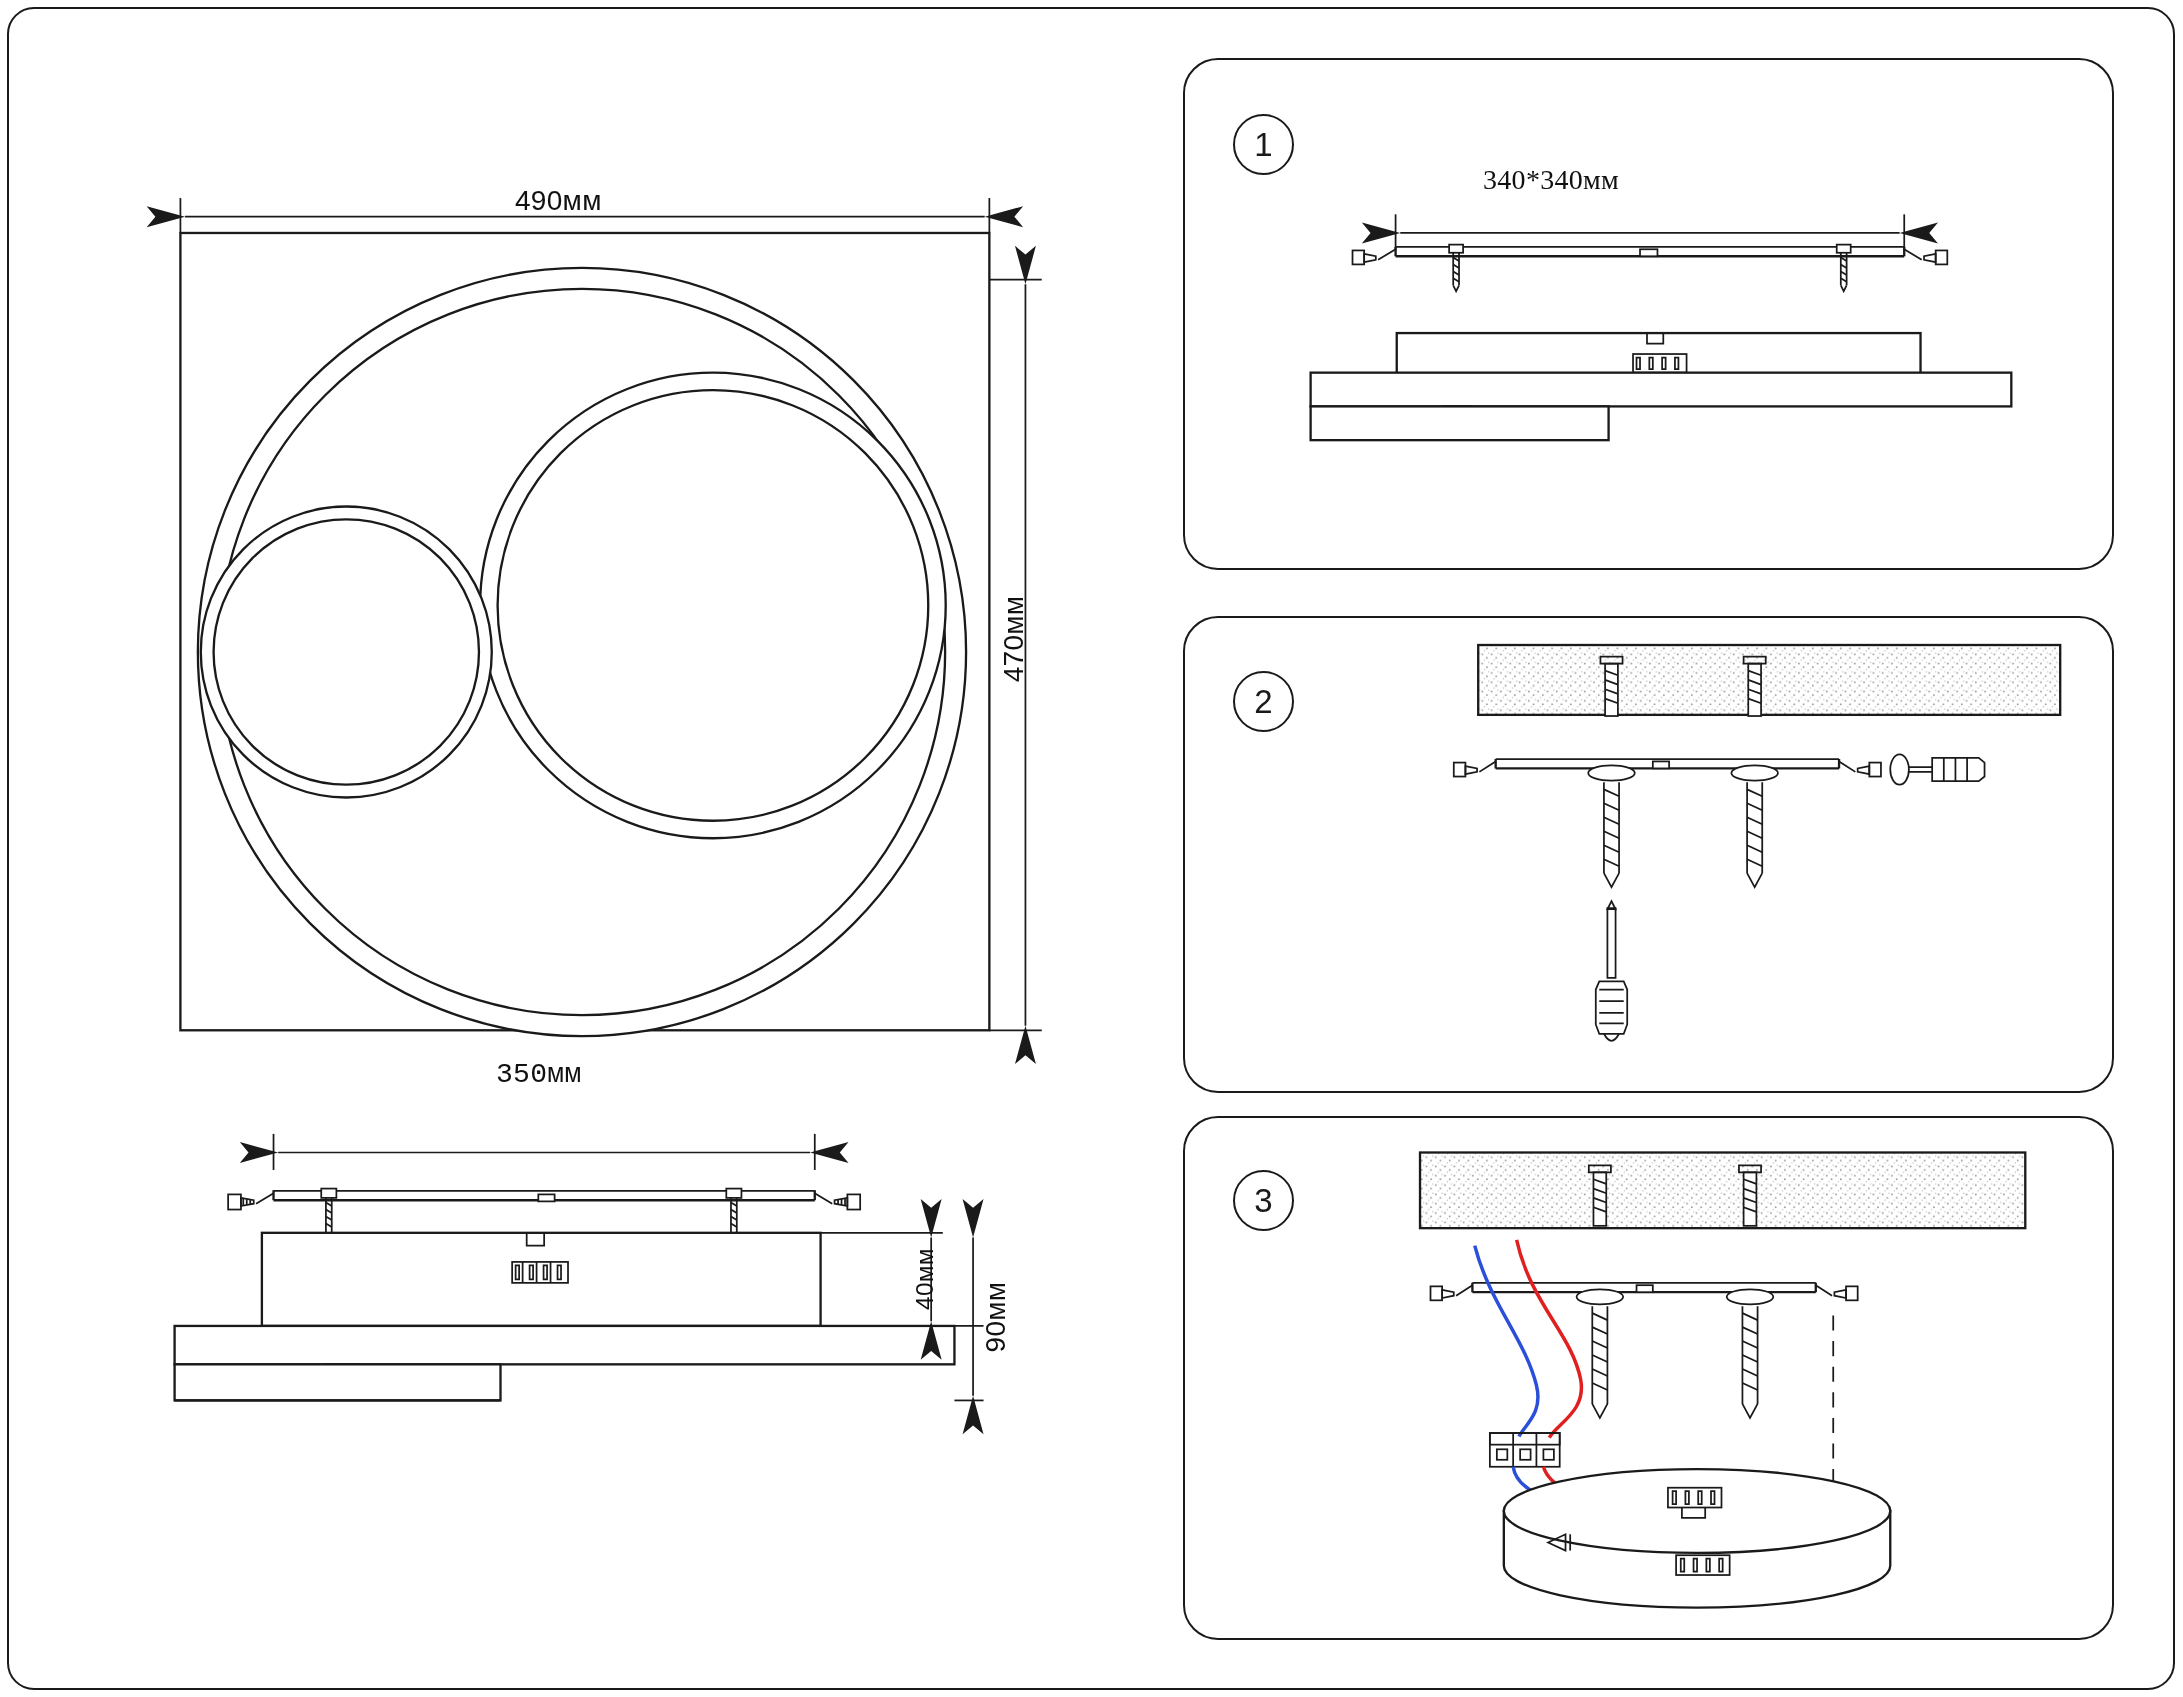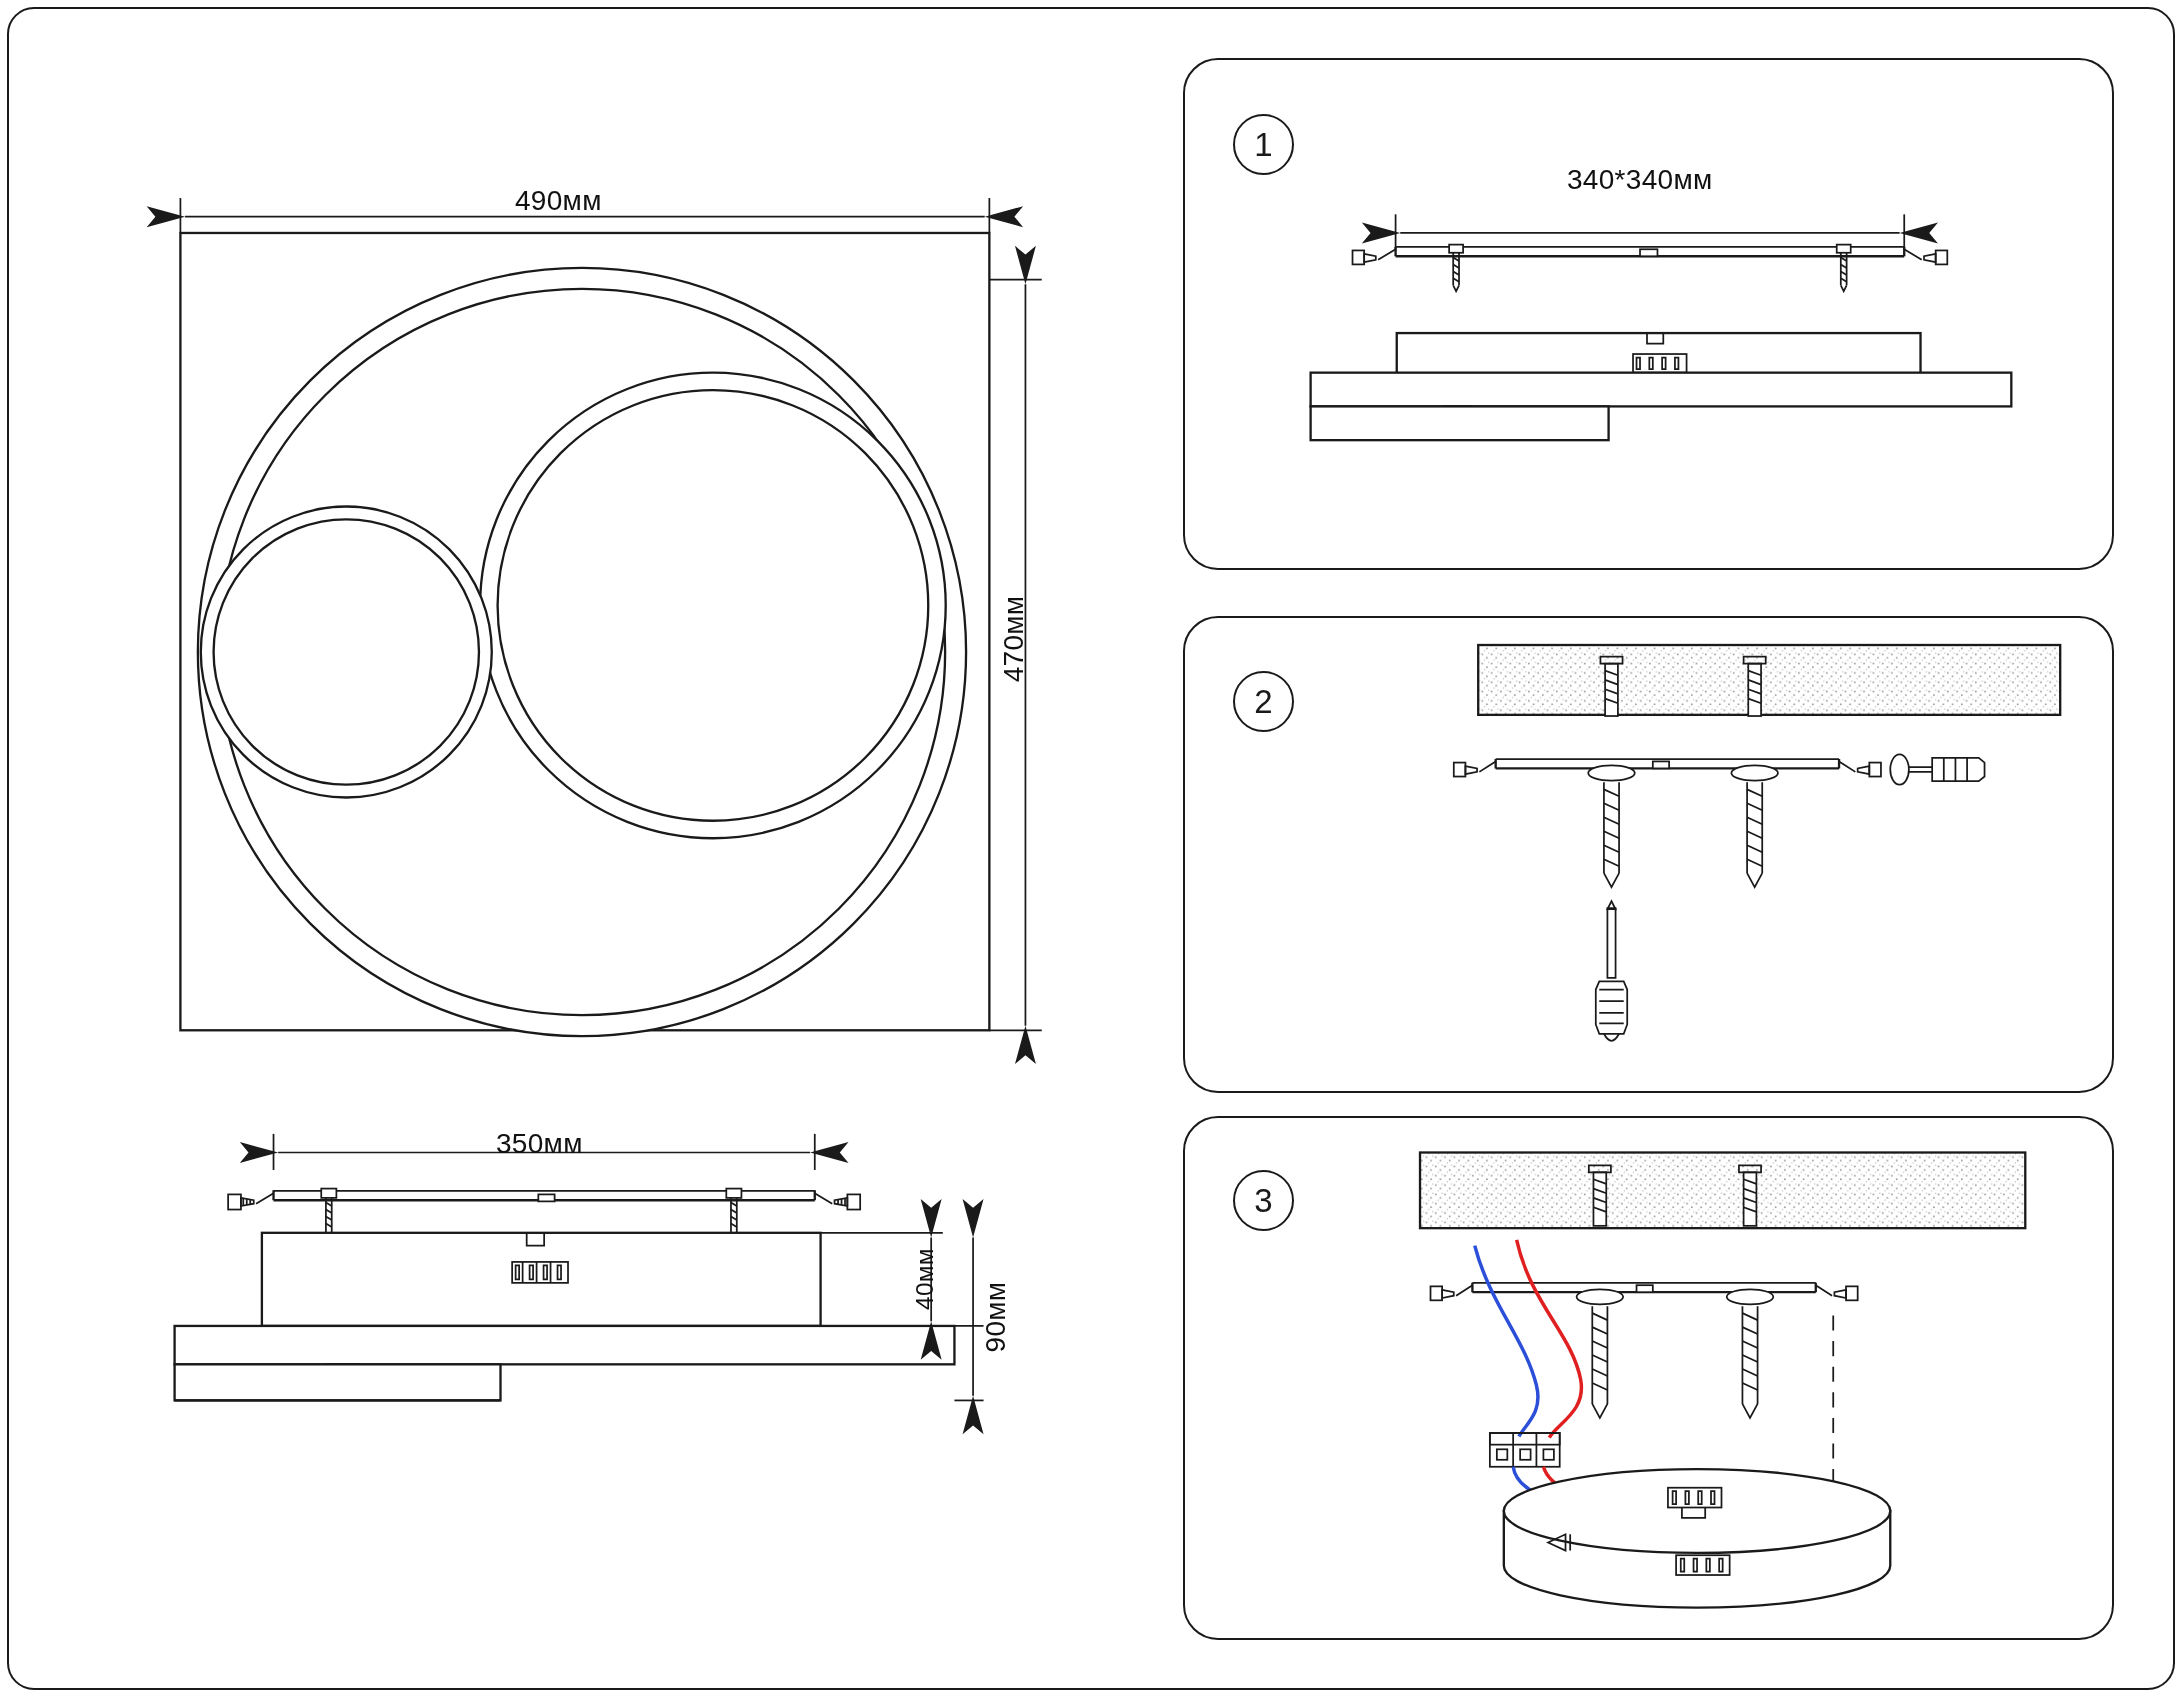--- a/index.html
+++ b/index.html
@@ -357,22 +357,22 @@
   <div class="panel" style="left:1183px; top:1116px; width:931px; height:524px;"></div>
 
   <div class="step-badge" style="left:1233px; top:114px;">1</div>
   <div class="step-badge" style="left:1233px; top:671px;">2</div>
   <div class="step-badge" style="left:1233px; top:1170px;">3</div>
 
   <div class="dim-label" style="left:488px; top:185px;margin-left:27px;">490мм</div>
 
   <div class="dim-label vertical" style="left:1014px; top:639px; transform:rotate(-90deg) translate(-50%,-50%); transform-origin:0 0;">470мм</div>
 
-  <div class="dim-label" style="left:496px; top:1128px;">350мм</div>
+  <div class="dim-label" style="left:496px; top:1059px;font-family:Liberation Mono, monospace;">350мм</div>
 
   <div class="dim-label vertical" style="left:925px; top:1279px; font-size:24.4px; transform:rotate(-90deg) translate(-50%,-50%); transform-origin:0 0;">40мм</div>
 
   <div class="dim-label vertical" style="left:996px; top:1317px; transform:rotate(-90deg) translate(-50%,-50%); transform-origin:0 0;">90мм</div>
 
-  <div class="dim-label" style="left:1567px; top:164px;">340*340мм</div>
+  <div class="dim-label" style="left:1483px; top:164px;font-family:Liberation Serif, serif;">340*340мм</div>
 
 </div>
 
 
 </body></html>

